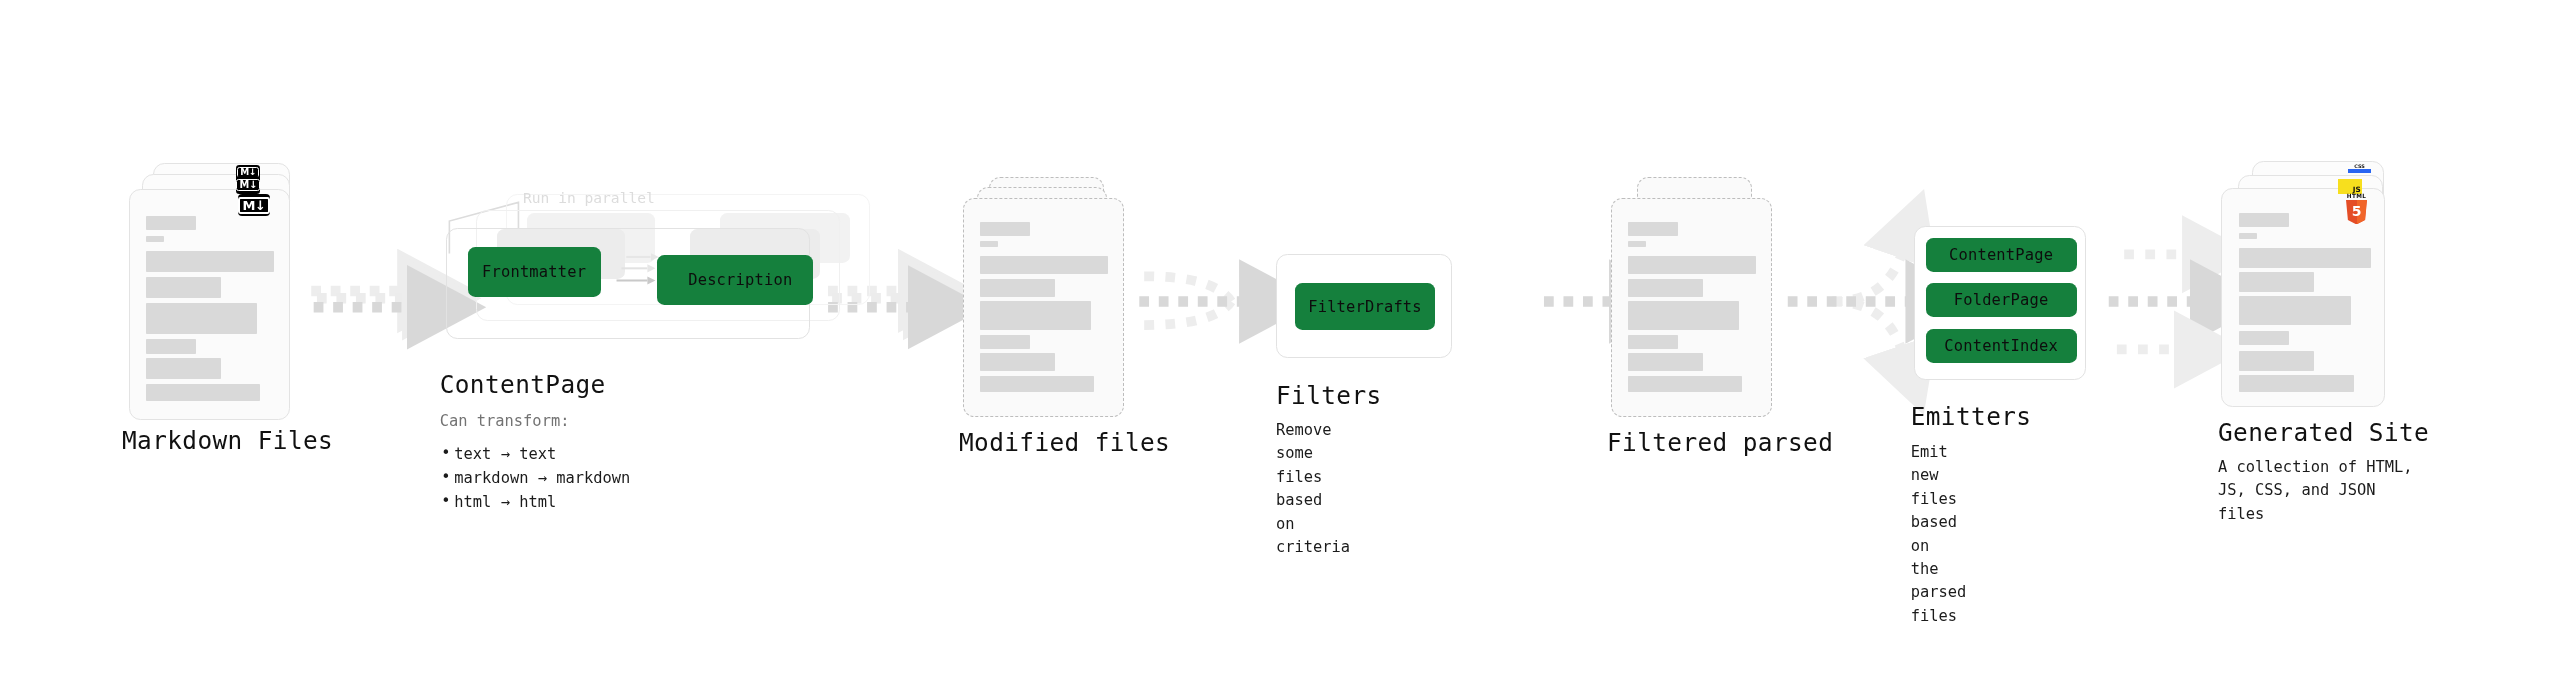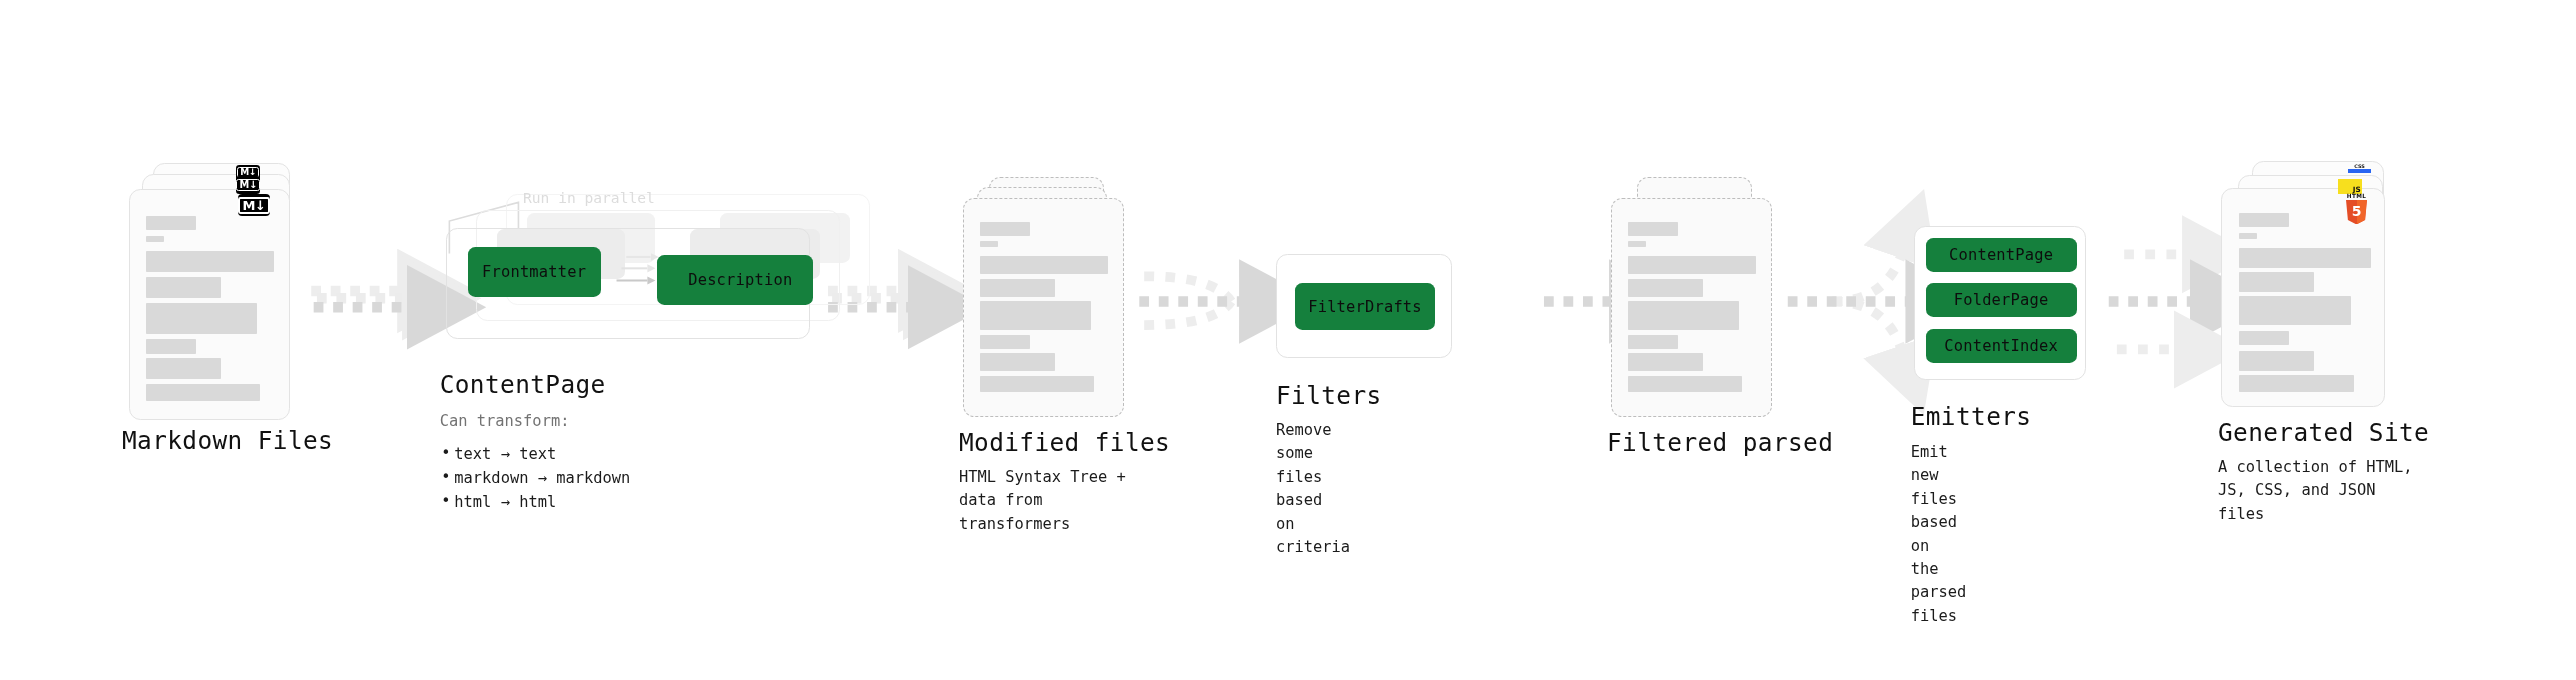--- a/index.html
+++ b/index.html
@@ -316,22 +316,20 @@
           <div class="bar" style="left:16.3px; top:80px; width:75px; height:18px;"></div>
           <div class="bar" style="left:16.3px; top:102px; width:111px; height:29px;"></div>
           <div class="bar" style="left:16.3px; top:136px; width:50px; height:14px;"></div>
           <div class="bar" style="left:16.3px; top:154px; width:75px; height:18px;"></div>
           <div class="bar" style="left:16.3px; top:177px; width:114px; height:16.3px;"></div>
         </div>
       </div>
     </div>
 
     <div class="stage-title" style="position:absolute; left:0px; top:252px;">Modified files</div>
-    <div class="stage-desc" style="position:absolute; left:0px; top:289px;">HTML Syntax Tree +
-data from transformers</div>
   </div>
 
   <div class="node" style="left:1276px; top:254px;">
     <div class="group-box" style="left:0px; top:0px; width:176px; height:104px;">
       <div class="chip" style="left:18px; top:28px; width:140px; height:47px;">FilterDrafts</div>
     </div>
     <div class="stage-title" style="position:absolute; left:0px; top:128px;">Filters</div>
     <div class="stage-desc" style="position:absolute; left:0px; top:165px;">Remove some files based
 on criteria</div>
   </div>

